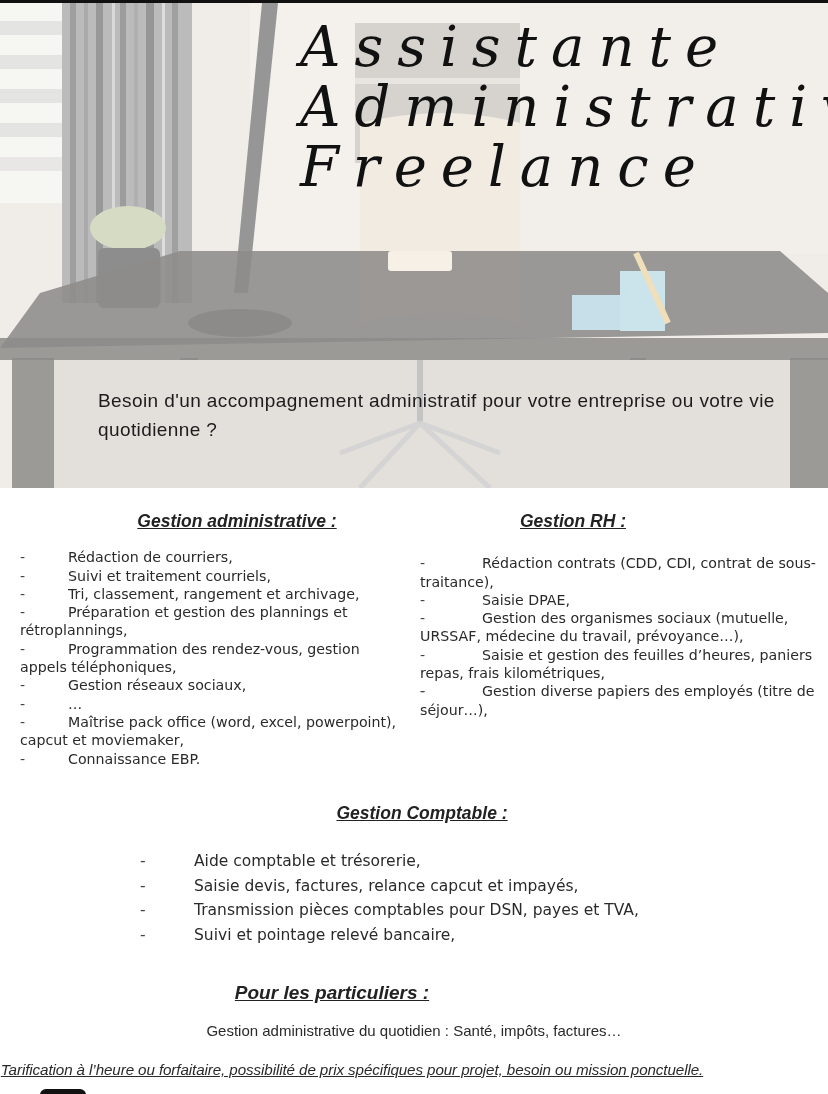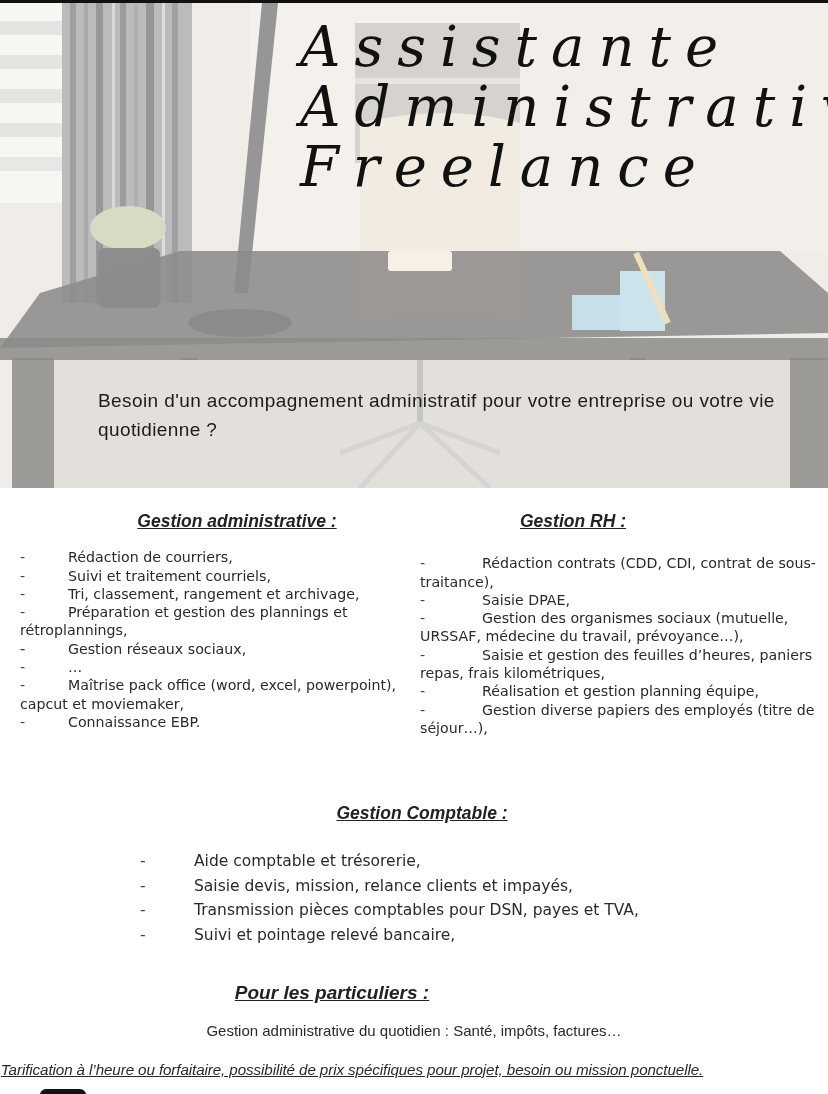--- a/index.html
+++ b/index.html
@@ -131,43 +131,43 @@
 
   <p class="subtitle">Besoin d'un accompagnement administratif pour votre entreprise ou votre vie quotidienne ?</p>
 </header>
 
 <section class="col col-left">
   <h2 class="section-heading">Gestion administrative :</h2>
   <div class="item"><span class="dash">-</span><span>Rédaction de courriers,</span></div>
   <div class="item"><span class="dash">-</span><span>Suivi et traitement courriels,</span></div>
   <div class="item"><span class="dash">-</span><span>Tri, classement, rangement et archivage,</span></div>
   <div class="item"><span class="dash">-</span><span>Préparation et gestion des plannings et rétroplannings,</span></div>
-  <div class="item"><span class="dash">-</span></div>
+  <div class="item"><span class="dash">-</span><span>Programmation des rendez-vous, gestion appels téléphoniques,</span></div>
   <div class="item"><span class="dash">-</span><span>Gestion réseaux sociaux,</span></div>
   <div class="item"><span class="dash">-</span><span>…</span></div>
   <div class="item"><span class="dash">-</span><span>Maîtrise pack office (word, excel, powerpoint), capcut et moviemaker,</span></div>
   <div class="item"><span class="dash">-</span><span>Connaissance EBP.</span></div>
 </section>
 
 <section class="col col-right">
   <h2 class="section-heading">Gestion RH :</h2>
   <div style="height:6px"></div>
   <div class="item"><span class="dash">-</span><span>Rédaction contrats (CDD, CDI, contrat de sous-traitance),</span></div>
   <div class="item"><span class="dash">-</span><span>Saisie DPAE,</span></div>
   <div class="item"><span class="dash">-</span><span>Gestion des organismes sociaux (mutuelle, URSSAF, médecine du travail, prévoyance…),</span></div>
   <div class="item"><span class="dash">-</span><span>Saisie et gestion des feuilles d’heures, paniers repas, frais kilométriques,</span></div>
-  <div class="item"><span class="dash">-</span><span>Réalisation et gestion planning équipe,</span></div>
+  <div class="item"><span class="dash">-</span></div>
   <div class="item"><span class="dash">-</span><span>Gestion diverse papiers des employés (titre de séjour…),</span></div>
 </section>
 
 <section class="comptable">
   <h2 class="section-heading">Gestion Comptable :</h2>
   <div class="comptable-list">
     <div class="row"><span class="dash">-</span><span>Aide comptable et trésorerie,</span></div>
-    <div class="row"><span class="dash">-</span><span>Saisie devis, mission, relance clients et impayés,</span></div>
+    <div class="row"><span class="dash">-</span><span>Saisie devis, factures, relance capcut et impayés,</span></div>
     <div class="row"><span class="dash">-</span><span>Transmission pièces comptables pour DSN, payes et TVA,</span></div>
     <div class="row"><span class="dash">-</span><span>Suivi et pointage relevé bancaire,</span></div>
   </div>
 </section>
 
 <section class="particuliers">
   <h2 class="section-heading">Pour les particuliers :</h2>
   <p class="particuliers-text">Gestion administrative du quotidien : Santé, impôts, factures…</p>
 </section>
 

